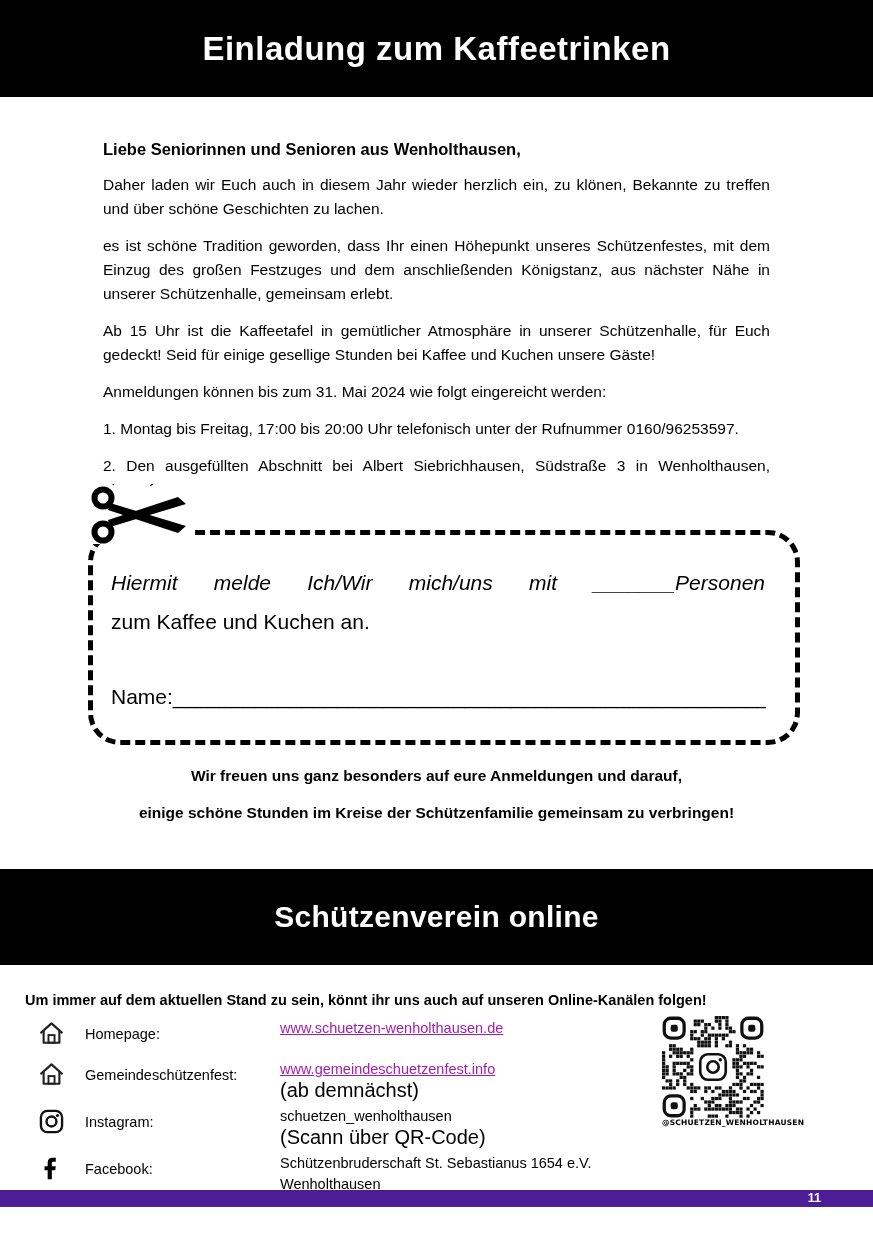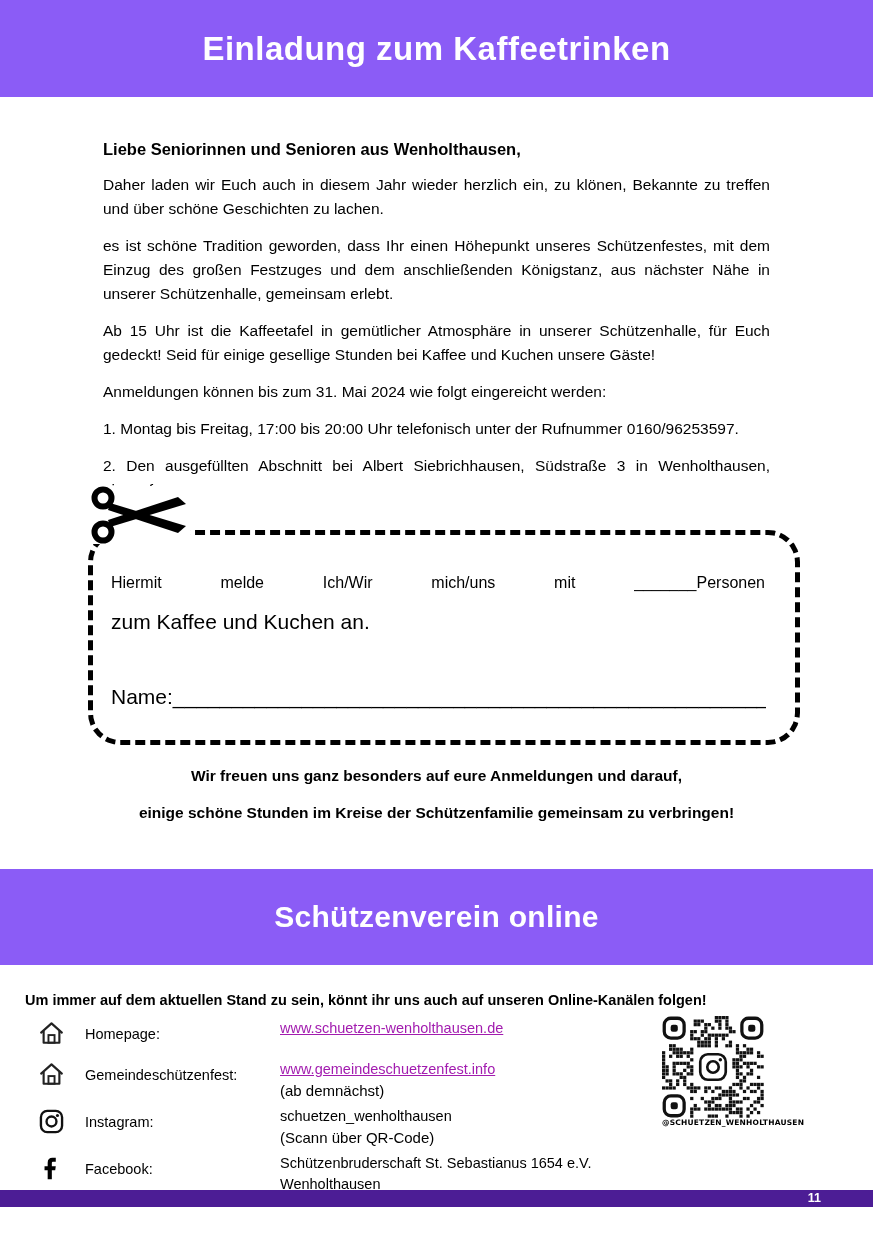--- a/index.html
+++ b/index.html
@@ -1,52 +1,52 @@
 <!DOCTYPE html>
 <html><head>
 <meta charset="utf-8">
 <style>
   * { margin:0; padding:0; box-sizing:border-box; }
   html,body { background:#ffffff; }
   body { font-family:"Liberation Sans", sans-serif; color:#000; }
   .page { position:relative; width:873px; height:1235px; background:#fff; overflow:hidden; }
 
   
-  .banner { position:absolute; left:0; width:873px; background:#8b5cf6;
+  .banner { position:absolute; left:0; width:873px; background:#000000;
             display:flex; align-items:center; justify-content:center; }
   .banner1 { top:0; height:97px; }
   .banner2 { top:869px; height:96px; }
   .banner1 .banner-title { color:#fff; font-weight:bold; font-size:33px; letter-spacing:.5px; }
   .banner2 .banner-title { color:#fff; font-weight:bold; font-size:30px; letter-spacing:.3px; }
 
   
   .content { position:absolute; top:140px; left:103px; width:667px; }
   .salutation { font-weight:bold; font-size:16.5px; margin-bottom:14px; }
   .para { font-size:15.5px; line-height:24px; text-align:justify; margin-bottom:13px; }
 
   
   .coupon-wrap { position:relative; margin:28px 0 0 -15px; width:712px; }
   .coupon { border:5px dashed #000; border-radius:32px; height:215px; padding:28px 30px 0 18px; }
   .scissors { position:absolute; left:2px; top:-44px; width:100px; height:58px; background:#fff; }
-  .coupon-line1 { font-size:16px; line-height:39px; text-align:justify; text-align-last:justify; }
+  .coupon-line1 { font-size:21px; line-height:39px; text-align:justify; text-align-last:justify;font-style:italic; }
   .coupon-line2 { font-size:21px; line-height:39px; }
   .name-row { margin-top:44px; font-size:21px; white-space:nowrap; overflow:hidden; width:655px; }
 
   .closing { text-align:center; font-weight:bold; font-size:15.5px; margin-top:22px; }
   .closing + .closing { margin-top:19px; }
 
   
   .online-intro { position:absolute; top:992px; left:25px; width:830px;
                   font-weight:bold; font-size:14.5px; }
   .online-rows { position:absolute; top:1018px; left:38px; width:625px;
                  display:grid; grid-template-columns:47px 195px 1fr; }
   .row-icon { padding-top:2px; }
   .row-icon svg { width:27px; height:27px; display:block; }
   .row-label, .row-value { font-size:14.5px; line-height:21px; padding-top:6px; }
-  .row-note { font-size:15px; line-height:21px; }
+  .row-note { font-size:20px; line-height:21px; }
   .link { text-decoration:underline; color:#a21caf; }
   .r1 { min-height:41px; } .r2 { min-height:47px; } .r3 { min-height:47px; } .r4 { min-height:30px; }
 
   .qr-block { position:absolute; top:1016px; left:662px; width:104px; }
   .qr-code svg { width:102px; height:102px; display:block; }
   .qr-caption { margin-top:0; font-size:7.5px; font-weight:bold; letter-spacing:.2px;
                 text-align:center; white-space:nowrap; font-family:"DejaVu Sans", sans-serif; }
 
   
   .footer-bar { position:absolute; top:1190px; left:0; width:873px; height:17px;

